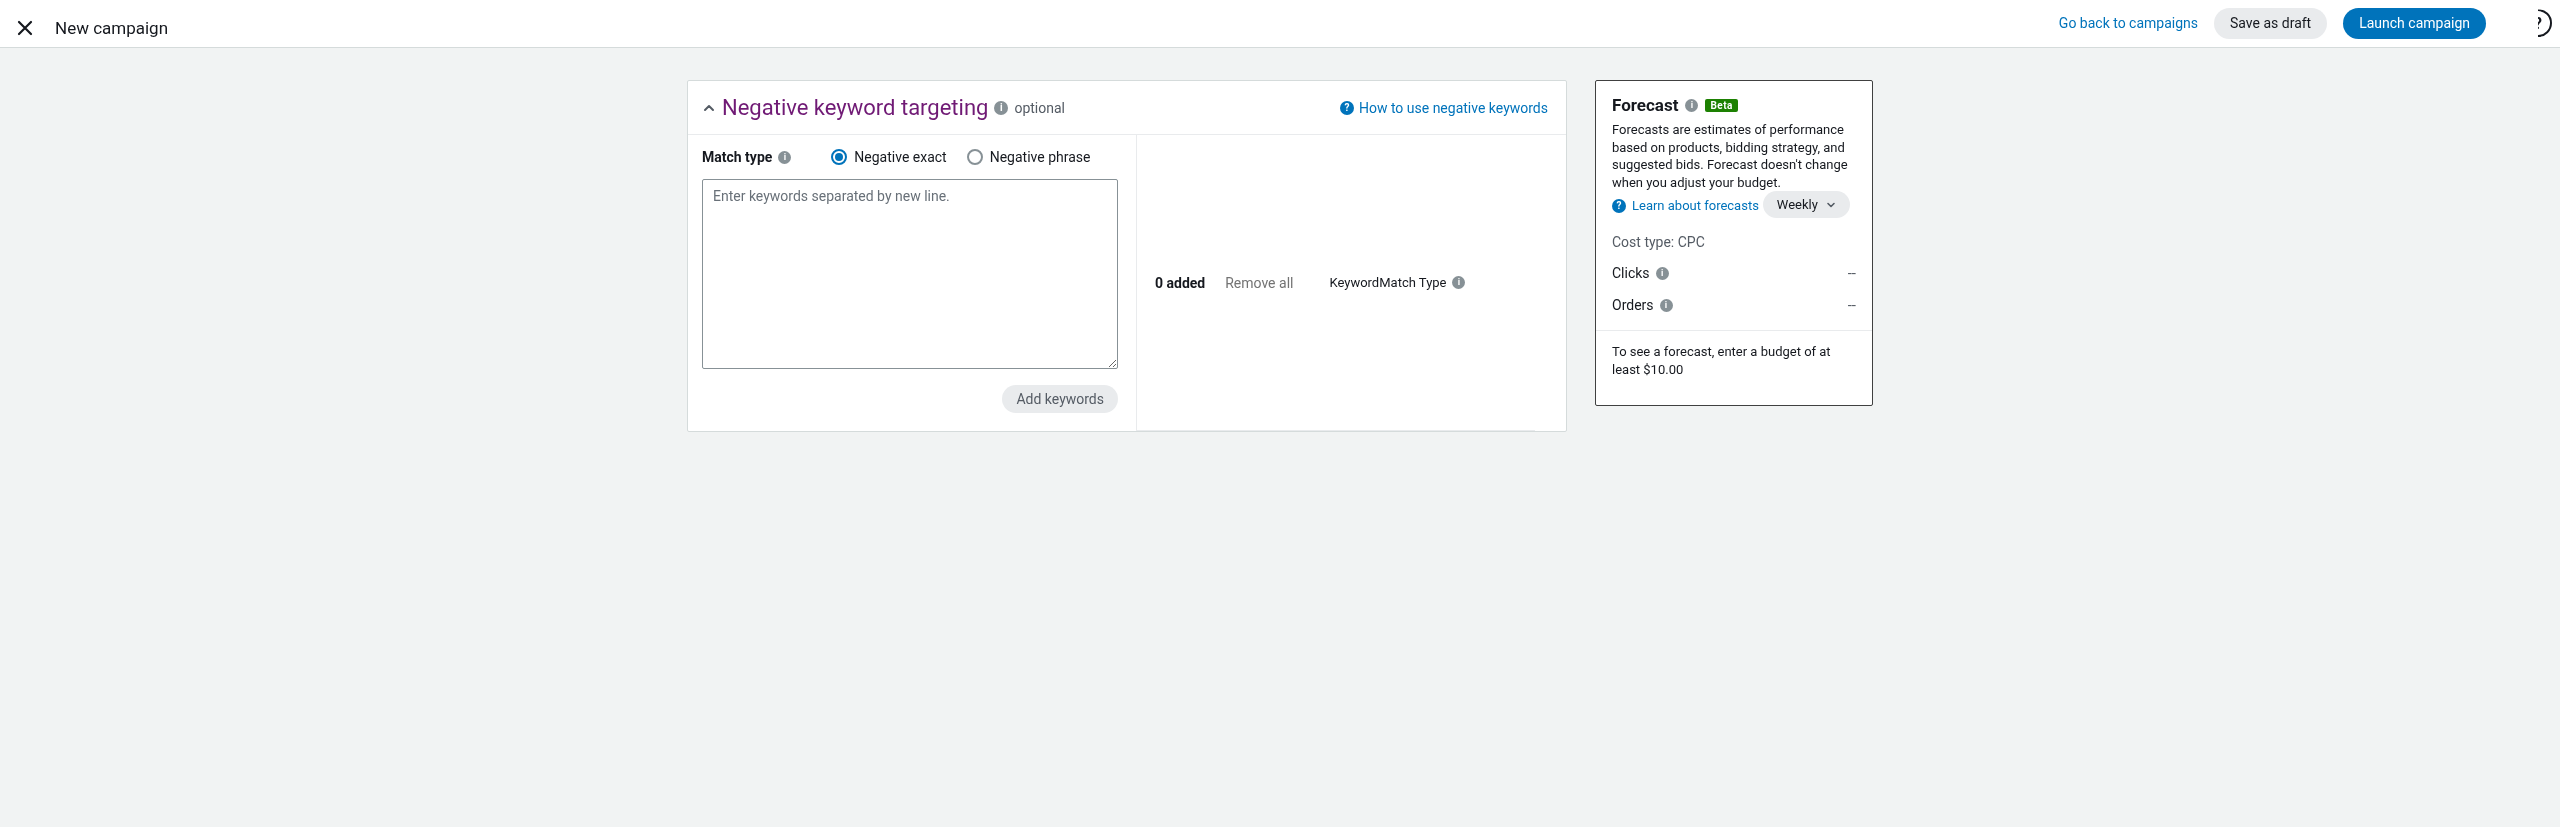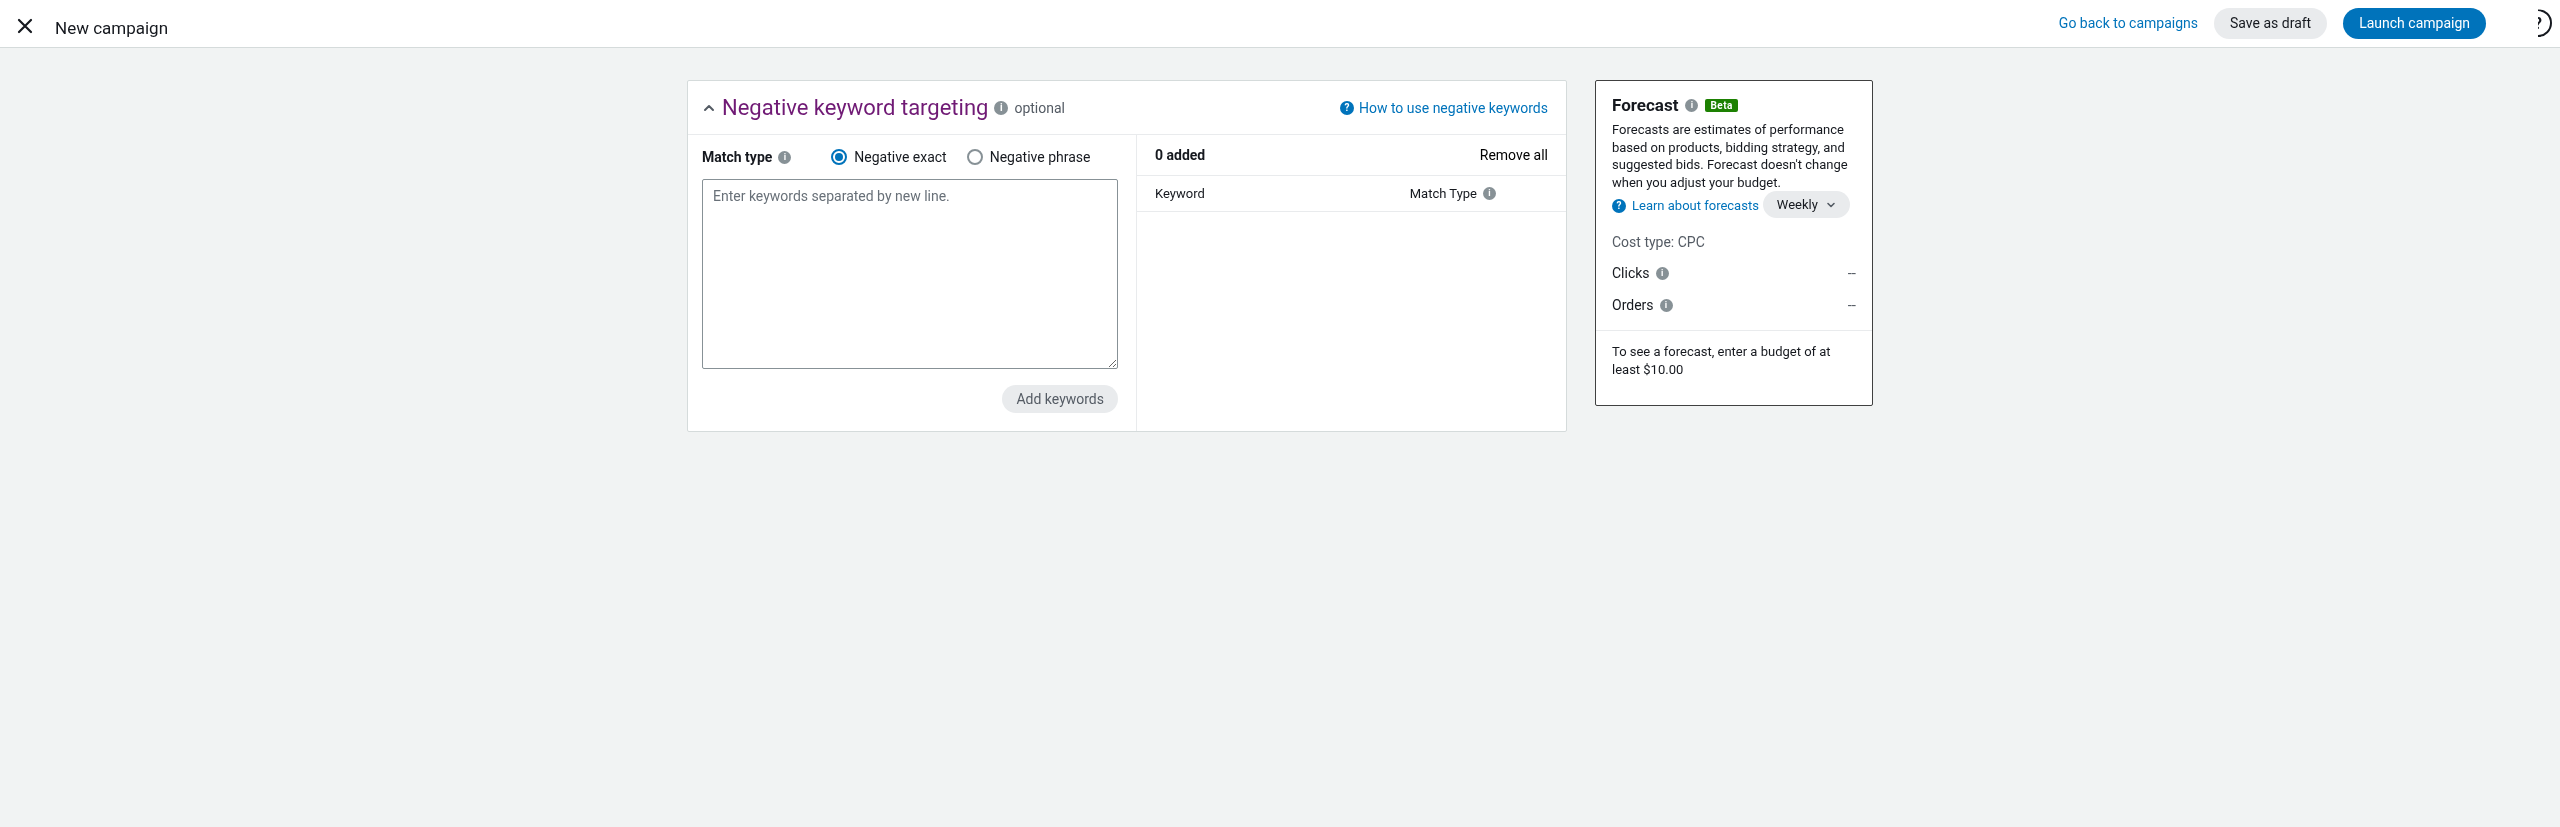--- a/index.html
+++ b/index.html
@@ -17,20 +17,21 @@
       background: #fff;
       border-bottom: 1px solid #d5dbdb;
       height: 48px;
       display: flex;
       align-items: center;
       padding: 0 22px 0 17px;
       justify-content: space-between;
     }
     .top-left {
       display: flex;
+      align-items: center;
       gap: 22px;
       margin-top: 8px;
     }
     .close-icon svg { display: block; }
     .page-title {
       font-size: 17px;
       font-weight: 400;
       color: #16191f;
     }
     .top-right {
@@ -146,21 +147,21 @@
     }
     .left-side {
       flex: 1;
       padding: 14px 18px 18px 14px;
       min-width: 0;
     }
     .right-side {
       width: 430px;
       border-left: 1px solid #e9ebed;
       display: flex;
-      flex-direction: column;
+      flex-direction: row;
     }
     .match-row {
       display: flex;
       align-items: center;
       gap: 40px;
       font-size: 14px;
     }
     .match-label {
       font-weight: 700;
       display: inline-flex; align-items: center; gap: 6px;
@@ -195,21 +196,21 @@
     .btn-pill {
       background:#e9ebed; color:#545b64; border:none;
       border-radius: 16px; padding: 6px 14px; font-size: 14px; cursor:pointer;
     }
     
     .rs-header {
       display:flex; justify-content:space-between; align-items:center;
       padding: 12px 18px; border-bottom: 1px solid #e9ebed;
     }
     .rs-count { font-weight: 700; font-size: 14px; }
-    .rs-remove { color:#000000; font-size: 14px; cursor:pointer; }
+    .rs-remove { color:#737373; font-size: 14px; cursor:pointer;margin-left:20px; }
     .rs-cols {
       display:flex; justify-content:space-between; align-items:center;
       padding: 10px 70px 10px 18px; border-bottom: 1px solid #e9ebed;
       font-size: 13px; color:#16191f;
     }
     .rs-col-right { display:inline-flex; align-items:center; gap:6px; }
     
     .sidebar {
       width: 278px;
     }

